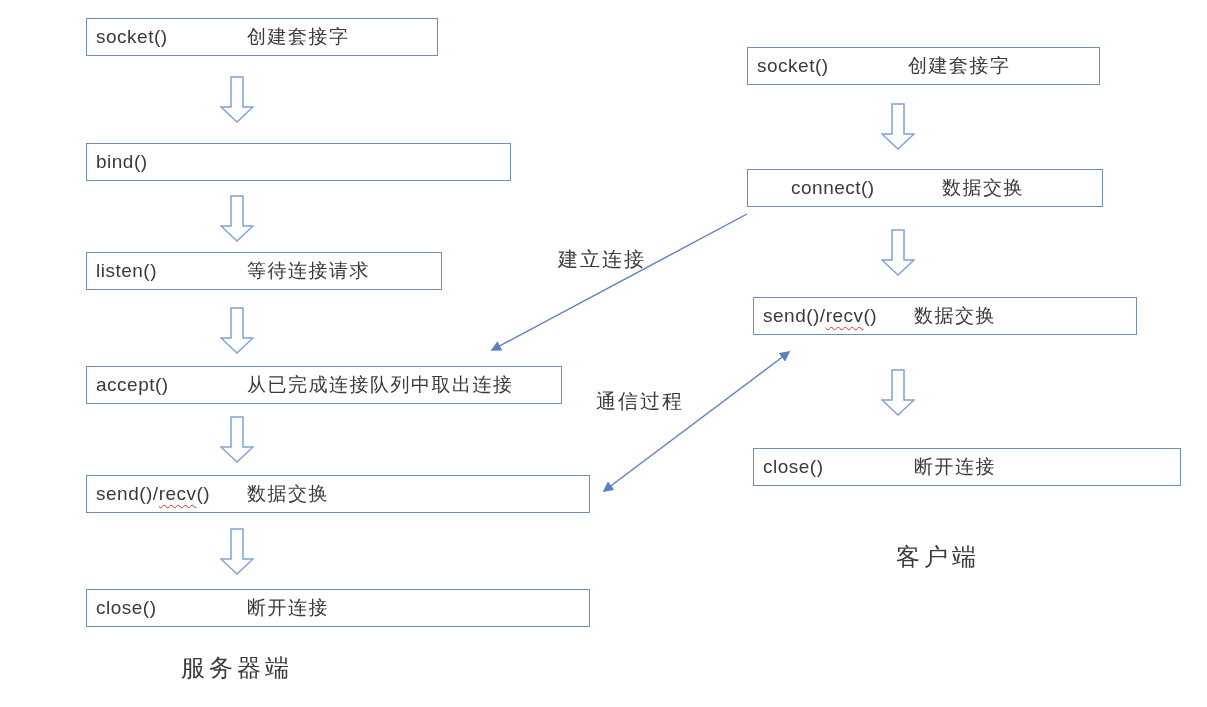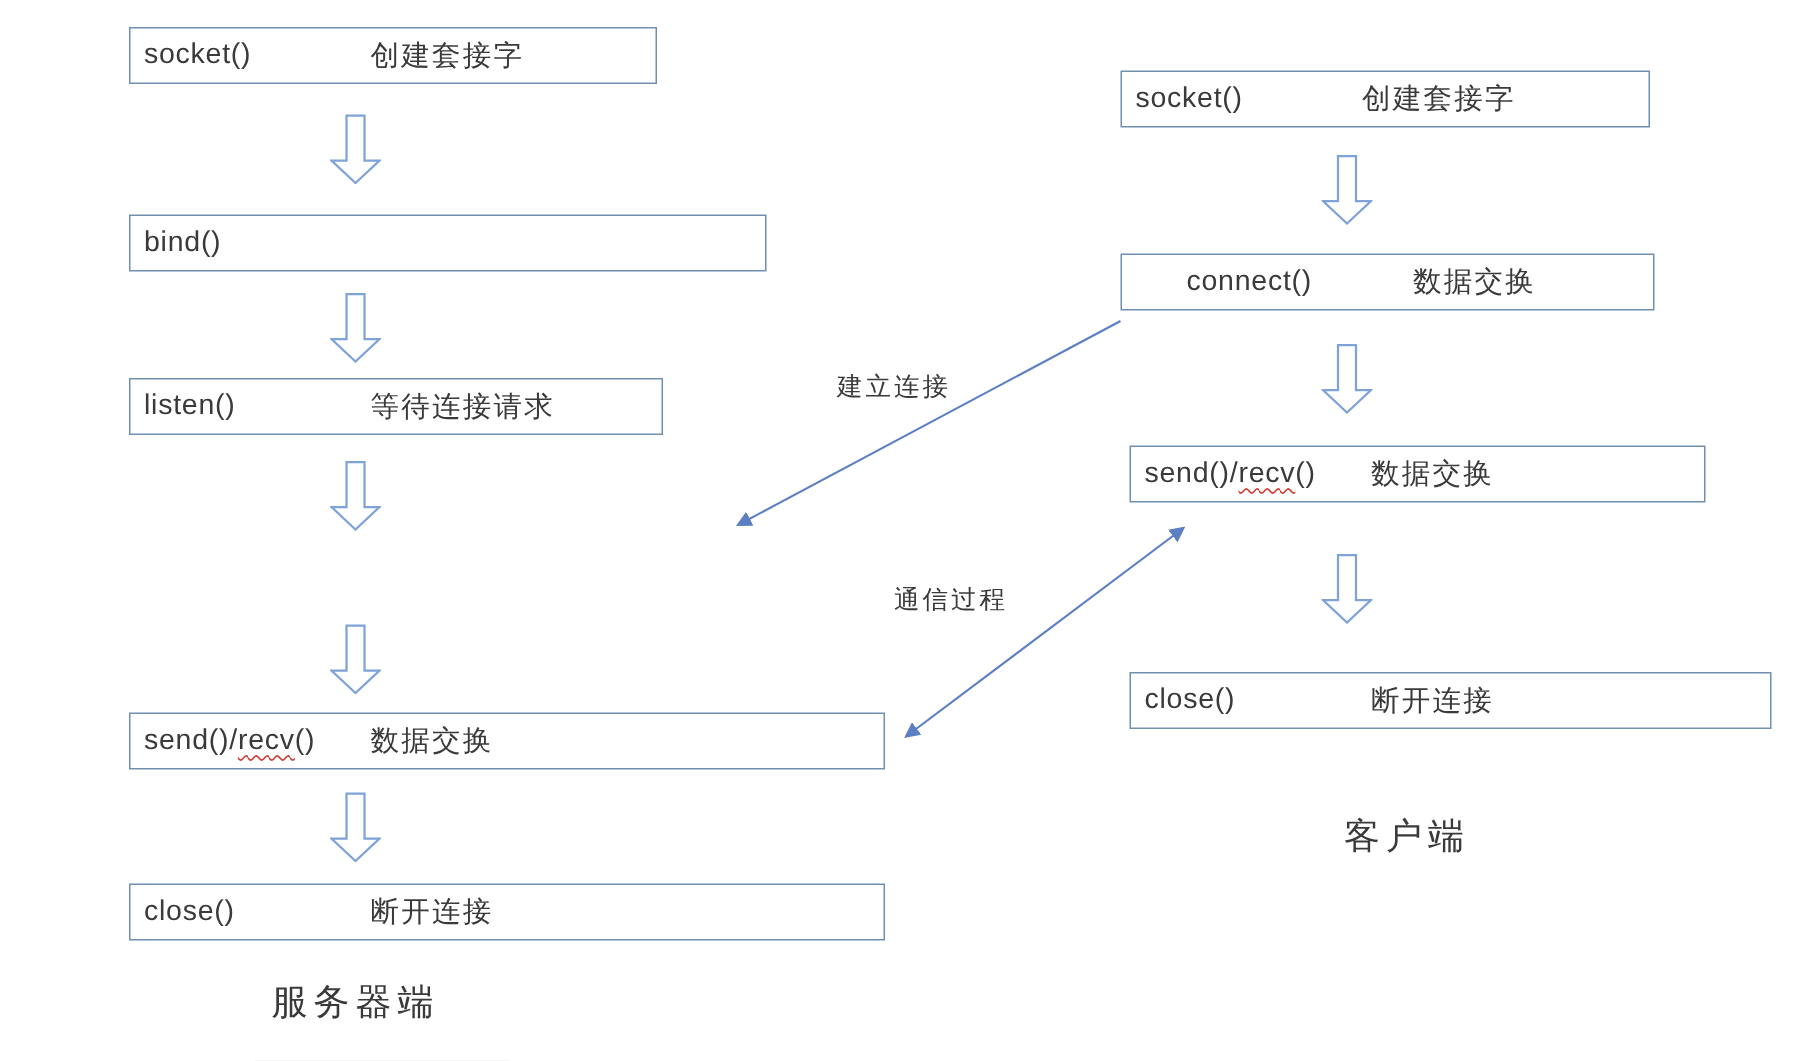--- a/index.html
+++ b/index.html
@@ -45,21 +45,21 @@
     fill:#ffffff;
     stroke:var(--block-arrow);
     stroke-width:1.5;
     stroke-linejoin:miter;
   }
   #connectors{position:absolute;left:0;top:0;pointer-events:none;}
   #connectors line{stroke:var(--connector);stroke-width:1.4;}
   #connectors .ah{fill:var(--connector);}
   .conn-label{
     position:absolute;
-    font-size:17px;
+    font-size:20px;
     letter-spacing:2px;
     white-space:nowrap;
   }
   .col-label{
     position:absolute;
     font-size:24px;
     letter-spacing:4px;
     white-space:nowrap;
   }
 </style>
@@ -71,20 +71,24 @@
   <div class="box" style="left:86px;top:18px;width:352px;">
     <span class="fn">socket()</span>
     <span class="desc">创建套接字</span>
   </div>
   <div class="box" style="left:86px;top:143px;width:425px;">
     <span class="fn">bind()</span>
   </div>
   <div class="box" style="left:86px;top:252px;width:356px;">
     <span class="fn">listen()</span>
     <span class="desc">等待连接请求</span>
+  </div>
+  <div class="box" style="left:86px;top:366px;width:476px;">
+    <span class="fn">accept()</span>
+    <span class="desc">从已完成连接队列中取出连接</span>
   </div>
   <div class="box" style="left:86px;top:475px;width:504px;">
     <span class="fn"><span>send()/</span><span class="misspell">recv</span><span>()</span></span>
     <span class="desc">数据交换</span>
   </div>
   <div class="box" style="left:86px;top:589px;width:504px;">
     <span class="fn">close()</span>
     <span class="desc">断开连接</span>
   </div>
 

